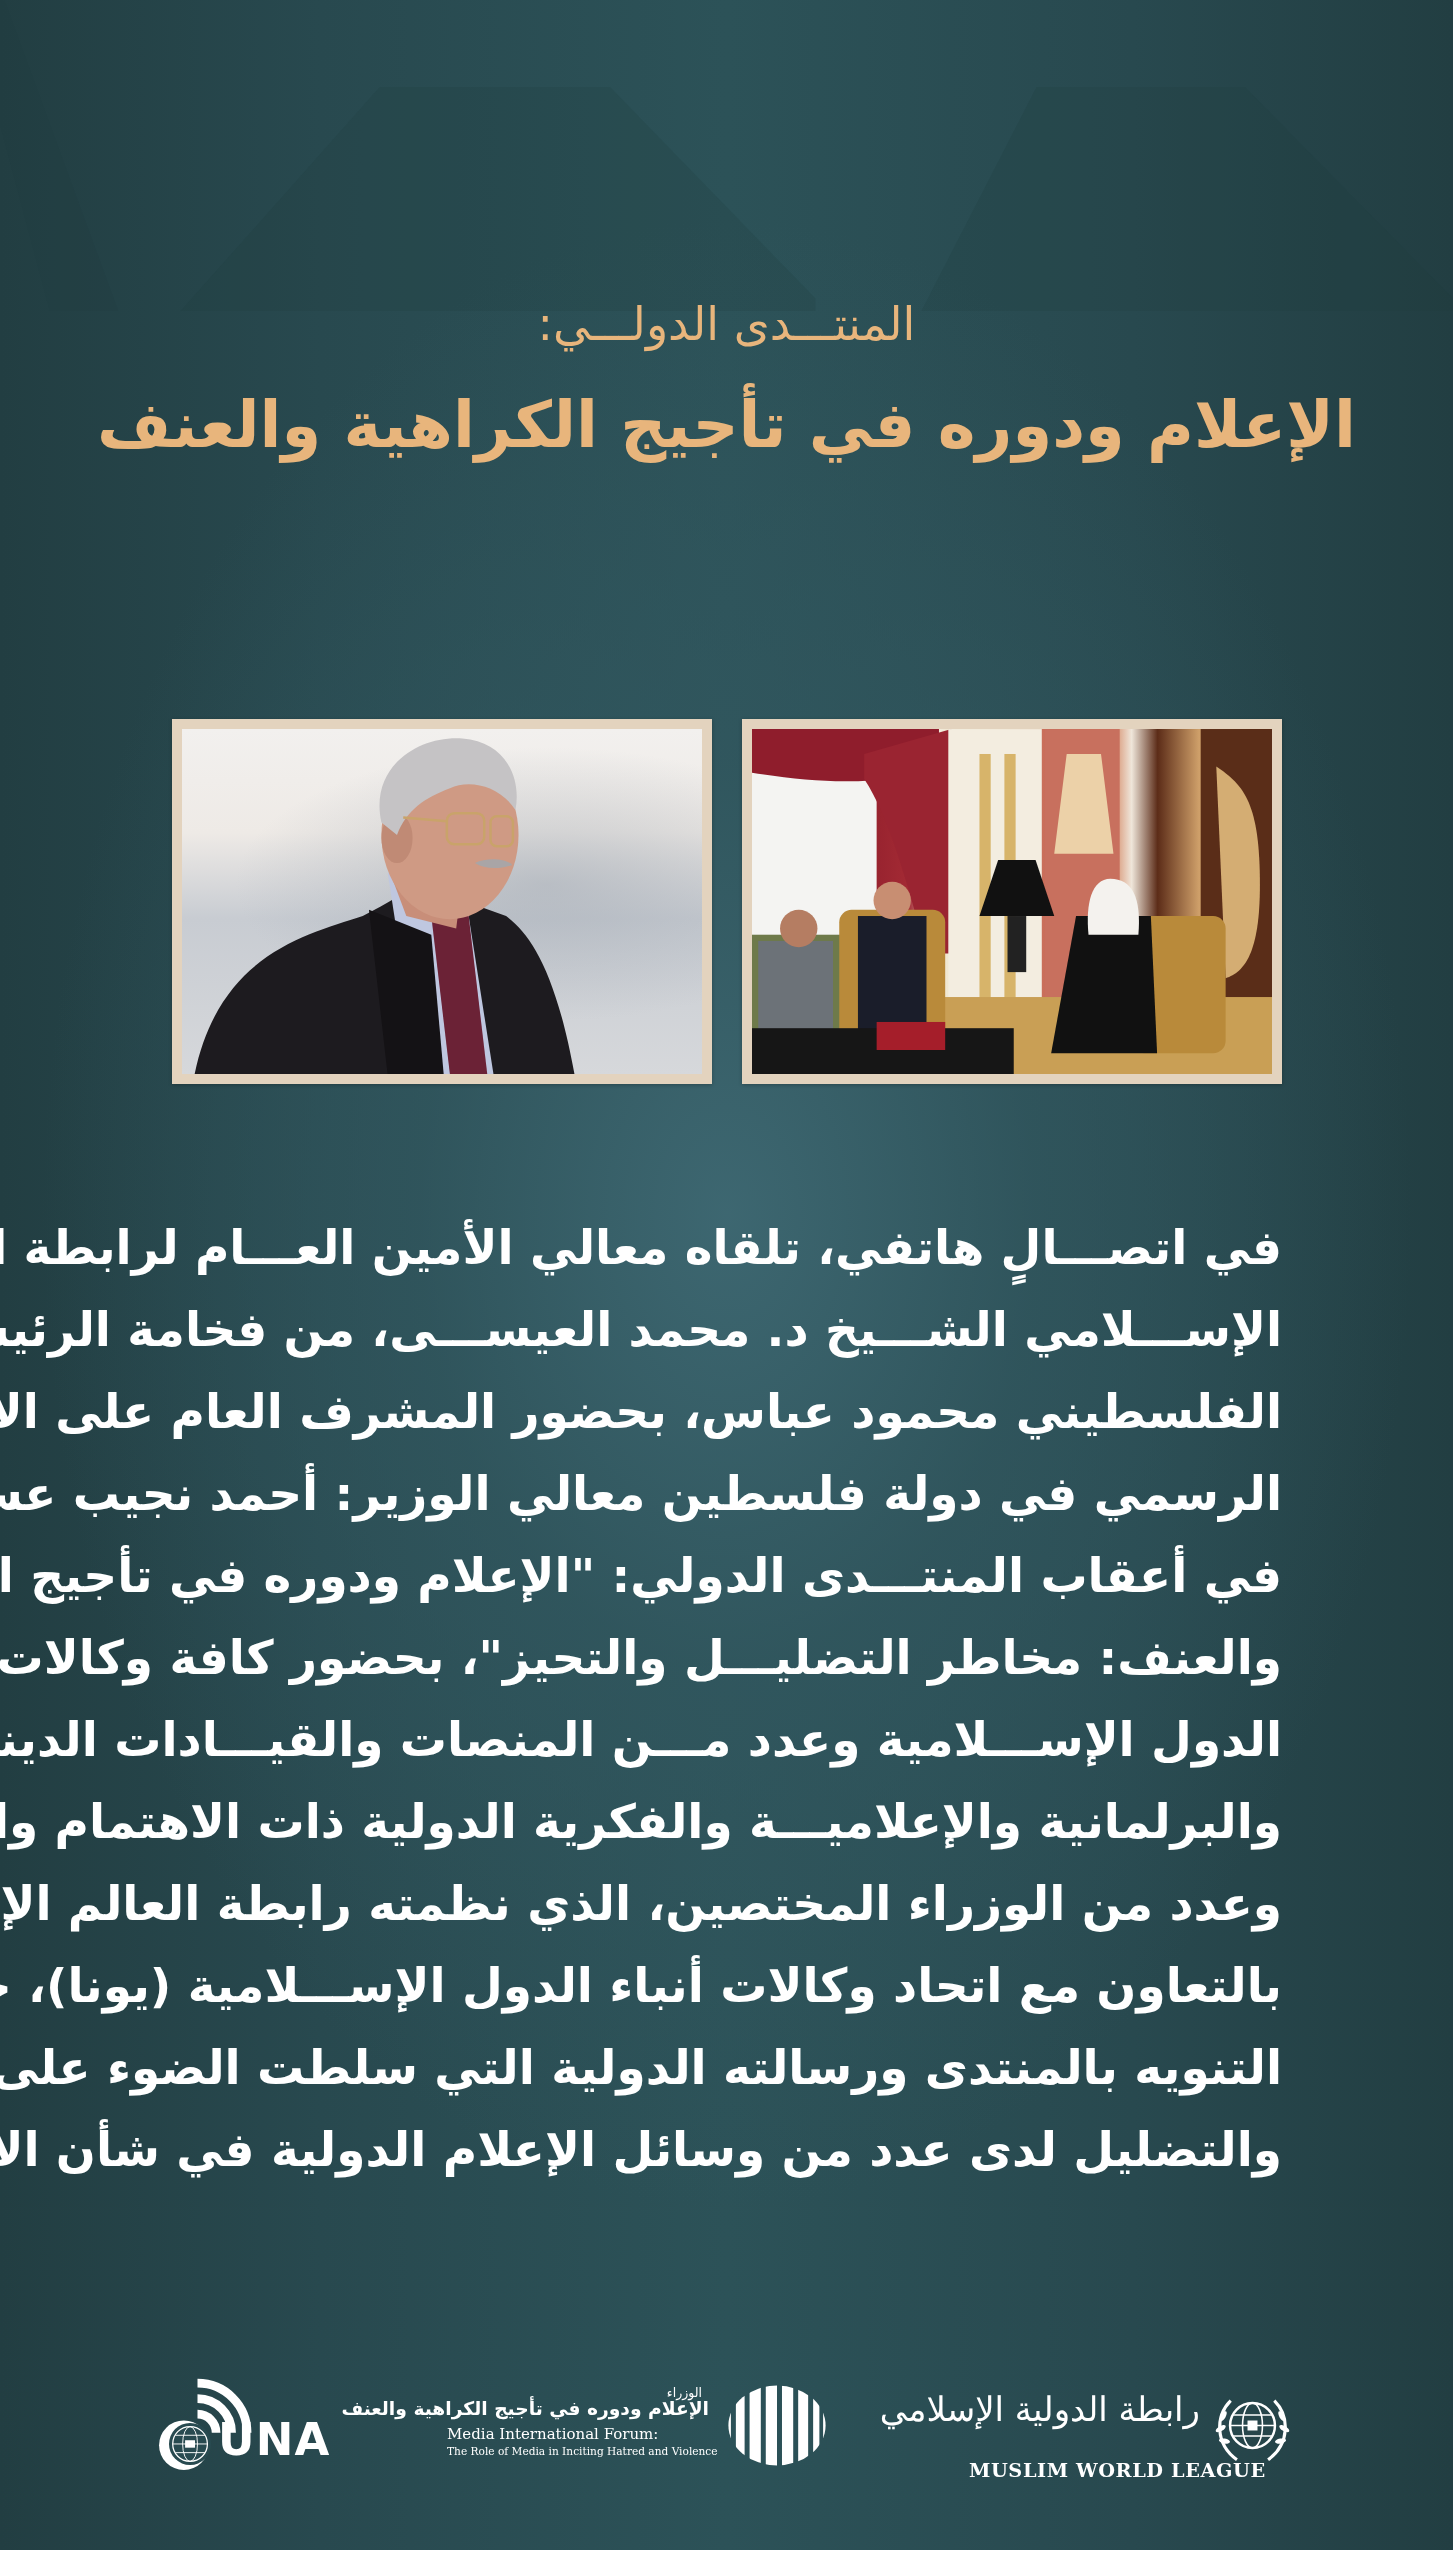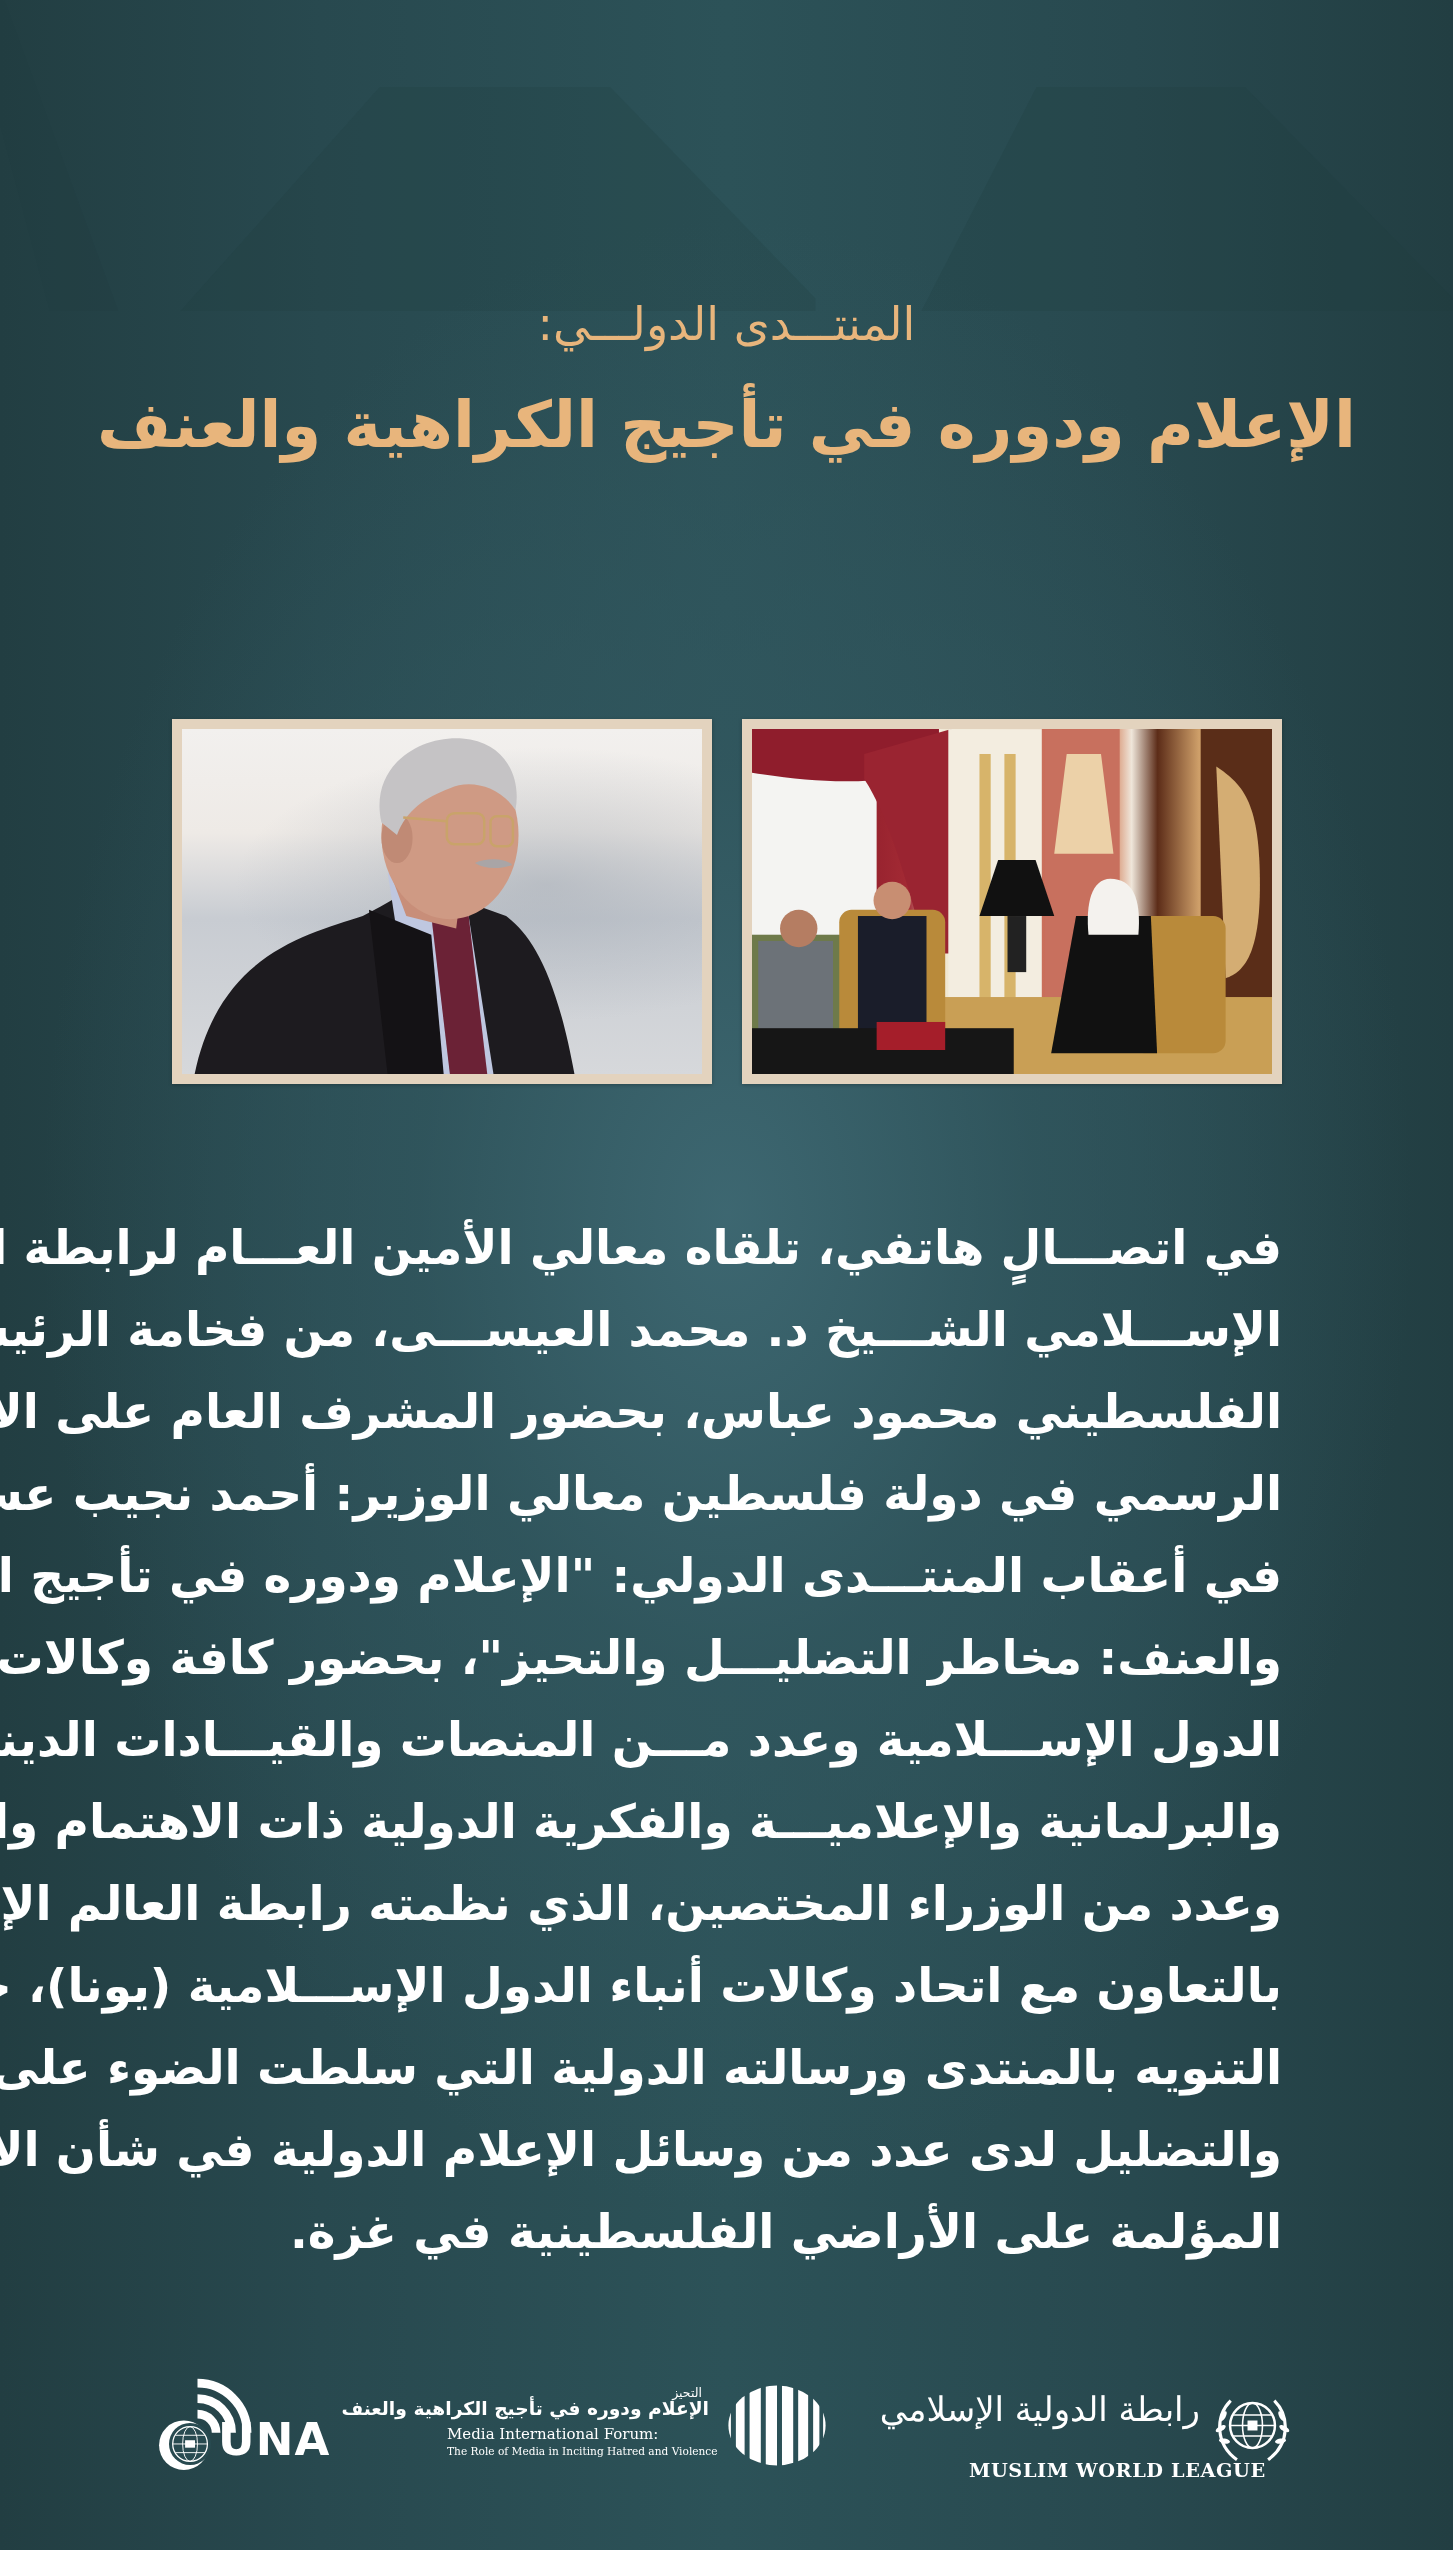--- a/index.html
+++ b/index.html
@@ -169,21 +169,20 @@
     <span class="body-line">الفلسطيني محمود عباس، بحضور المشرف العام على الإعلام</span>
     <span class="body-line">الرسمي في دولة فلسطين معالي الوزير: أحمد نجيب عساف،</span>
     <span class="body-line">في أعقاب المنتـــدى الدولي: "الإعلام ودوره في تأجيج الكراهية</span>
     <span class="body-line">والعنف: مخاطر التضليـــل والتحيز"، بحضور كافة وكالات أنباء</span>
     <span class="body-line">الدول الإســـلامية وعدد مـــن المنصات والقيـــادات الدينية</span>
     <span class="body-line">والبرلمانية والإعلاميـــة والفكرية الدولية ذات الاهتمام والصلة</span>
     <span class="body-line">وعدد من الوزراء المختصين، الذي نظمته رابطة العالم الإسلامي،</span>
     <span class="body-line">بالتعاون مع اتحاد وكالات أنباء الدول الإســـلامية (يونا)، جرى</span>
     <span class="body-line">التنويه بالمنتدى ورسالته الدولية التي سلطت الضوء على التحيز</span>
     <span class="body-line">والتضليل لدى عدد من وسائل الإعلام الدولية في شأن الأحداث</span>
-    <span class="body-line last">المؤلمة على الأراضي الفلسطينية في غزة.</span>
   </div>
 
   <div class="logo una">
     <svg width="149" height="93" viewBox="0 0 240 150" style="position:absolute;left:0;top:0">
 
       <path d="M70,10 A80,80 0 0 1 150,90" fill="none" stroke="#fff" stroke-width="14"></path>
       <path d="M70,35 A55,55 0 0 1 125,90" fill="none" stroke="#fff" stroke-width="14"></path>
       <path d="M70,60 A30,30 0 0 1 100,90" fill="none" stroke="#fff" stroke-width="14"></path>
 
       <circle cx="48" cy="110" r="40" fill="#fff"></circle>
@@ -192,21 +191,21 @@
       <ellipse cx="58" cy="108" rx="12" ry="28" fill="none" stroke="#fff" stroke-width="1.5"></ellipse>
       <line x1="30" y1="108" x2="86" y2="108" stroke="#fff" stroke-width="1.5"></line>
       <line x1="34" y1="94" x2="82" y2="94" stroke="#fff" stroke-width="1.5"></line>
       <line x1="34" y1="122" x2="82" y2="122" stroke="#fff" stroke-width="1.5"></line>
       <rect x="50" y="102" width="16" height="12" fill="#fff"></rect>
     </svg>
     <span class="una-text">UNA</span>
   </div>
 
   <div class="logo forum">
-    <span class="forum-ar-small">التحيز</span>
+    <span class="forum-ar-small">الوزراء</span>
     <span class="forum-ar">الإعلام ودوره في تأجيج الكراهية والعنف</span>
     <span class="forum-en1">Media International Forum:</span>
     <span class="forum-en2">The Role of Media in Inciting Hatred and Violence</span>
     <svg class="forum-mark" viewBox="0 0 160 130">
       <defs>
         <clipPath id="fc">
             <ellipse cx="80" cy="65" rx="78" ry="64"></ellipse>
           </clipPath>
       </defs>
       <g clip-path="url(#fc)" fill="#fff">

